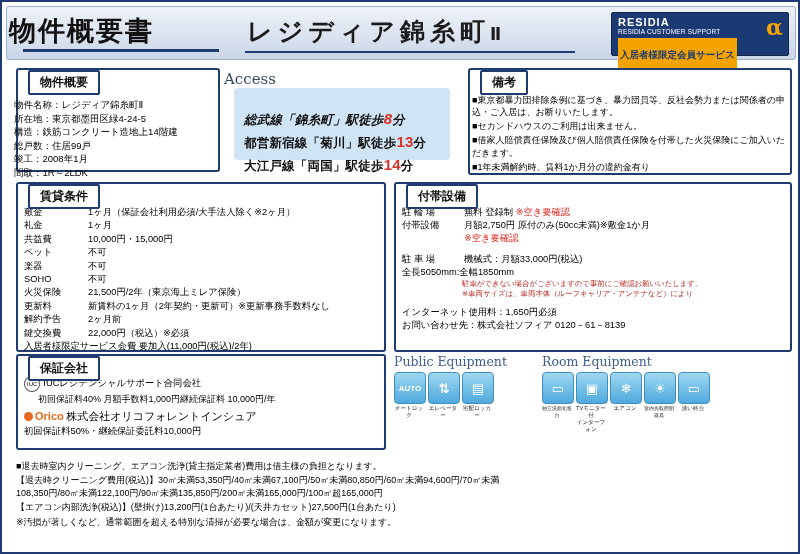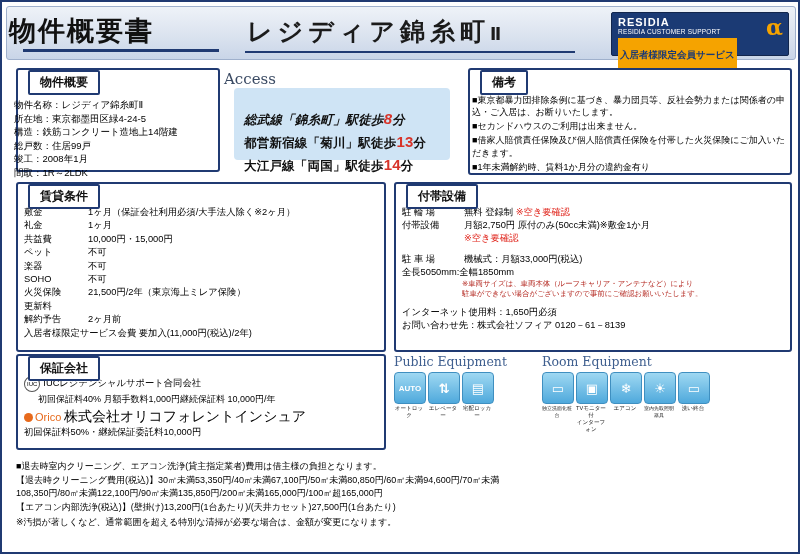--- a/index.html
+++ b/index.html
@@ -97,21 +97,21 @@
   .red{color:#e0241b;}
   .fac-row{display:flex;}
   .fac-k{width:62px;flex:none;}
   .fac-note{font-size:7.4px;line-height:9.6px;color:#b3261e;}
 
   
   #guar-box{left:14px;top:352px;width:366px;height:92px;}
   #guar-tag{left:26px;top:354px;}
   .guar{position:absolute;left:22px;top:374px;width:356px;font-size:9.3px;line-height:14px;}
   .guar-logo{display:inline-block;border:1px solid #555;border-radius:50%;font-size:6px;padding:0 2px;margin-right:3px;vertical-align:middle;}
-  .orico{display:inline-block;color:#e76a1c;font-weight:normal;font-size:11px;}
+  .orico{display:inline-block;color:#e76a1c;font-weight:bold;font-size:11px;}
   .orico-dot{display:inline-block;width:9px;height:9px;border-radius:50%;background:#e76a1c;vertical-align:-1px;margin-right:2px;}
 
   
   #pub-title{position:absolute;left:392px;top:352px;font-size:12.5px;color:#3f5f8f;font-family:"DejaVu Serif",serif;}
   #room-title{position:absolute;left:540px;top:352px;font-size:12.5px;color:#3f5f8f;font-family:"DejaVu Serif",serif;}
   .icon-row{position:absolute;top:370px;display:flex;gap:4px;}
   .ic{width:30px;text-align:center;}
   .ic .sq{
     width:30px;height:30px;border-radius:4px;
     background:linear-gradient(180deg,#9fd8f2 0%,#4fa9dc 100%);
@@ -206,24 +206,29 @@
     <div class="rent-row">
         <div class="rent-k">SOHO</div>
         <div class="rent-v">不可</div>
       </div>
     <div class="rent-row">
         <div class="rent-k">火災保険</div>
         <div class="rent-v">21,500円/2年（東京海上ミレア保険）</div>
       </div>
     <div class="rent-row">
         <div class="rent-k">更新料</div>
+        <div class="rent-v">新賃料の1ヶ月（2年契約・更新可）※更新事務手数料なし</div>
       </div>
     <div class="rent-row">
         <div class="rent-k">解約予告</div>
         <div class="rent-v">2ヶ月前</div>
+      </div>
+    <div class="rent-row">
+        <div class="rent-k">鍵交換費</div>
+        <div class="rent-v">22,000円（税込）※必須</div>
       </div>
     <div class="rent-row">
         <div class="rent-v"><span>入居者様限定サービス会費</span> <span>要加入(11,000円(税込)/2年)</span></div>
       </div>
   </div>
 
   <div class="box" id="fac-box"></div>
   <div class="tag" id="fac-tag">付帯設備</div>
   <div class="fac">
     <div class="fac-row">
@@ -234,33 +239,33 @@
       <div class="fac-k">付帯設備</div>
       <div>月額2,750円  原付のみ(50cc未満)※敷金1か月</div>
     </div>
     <div class="red" style="margin-left:62px;">※空き要確認</div>
     <div style="height:7px;"></div>
     <div class="fac-row">
       <div class="fac-k">駐 車 場</div>
       <div>機械式：月額33,000円(税込)</div>
     </div>
     <div>全長5050mm:全幅1850mm</div>
+    <div class="fac-note" style="margin-left:60px;">駐車ができない場合がございますので事前にご確認お願いいたします。</div>
     <div class="fac-note" style="margin-left:60px;">※車両サイズは、車両本体（ルーフキャリア・アンテナなど）により</div>
-    <div class="fac-note" style="margin-left:60px;">駐車ができない場合がございますので事前にご確認お願いいたします。</div>
     <div style="height:8px;"></div>
     <div>インターネット使用料：1,650円必須</div>
     <div>お問い合わせ先：株式会社ソフィア  0120－61－8139</div>
   </div>
 
   <div class="box" id="guar-box"></div>
   <div class="tag" id="guar-tag">保証会社</div>
   <div class="guar">
     <div><span class="guar-logo">IUC</span><span>IUCレジデンシャルサポート合同会社</span></div>
     <div style="margin-left:14px;font-size:9px;">初回保証料40%  月額手数料1,000円継続保証料  10,000円/年</div>
-    <div style="margin-top:3px;"><span class="orico-dot"></span><span class="orico">Orico</span> <span style="font-size:14px;">株式会社オリコフォレントインシュア</span></div>
+    <div style="margin-top:3px;"><span class="orico-dot"></span><span class="orico">Orico</span> <span style="font-size:11px;">株式会社オリコフォレントインシュア</span></div>
     <div>初回保証料50%・継続保証委託料10,000円</div>
   </div>
 
   <div id="pub-title">Public Equipment</div>
   <div id="room-title">Room Equipment</div>
 
   <div class="icon-row" style="left:392px;">
     <div class="ic">
       <div class="sq">
           <div class="glyph" style="font-size:8px;">AUTO</div>

